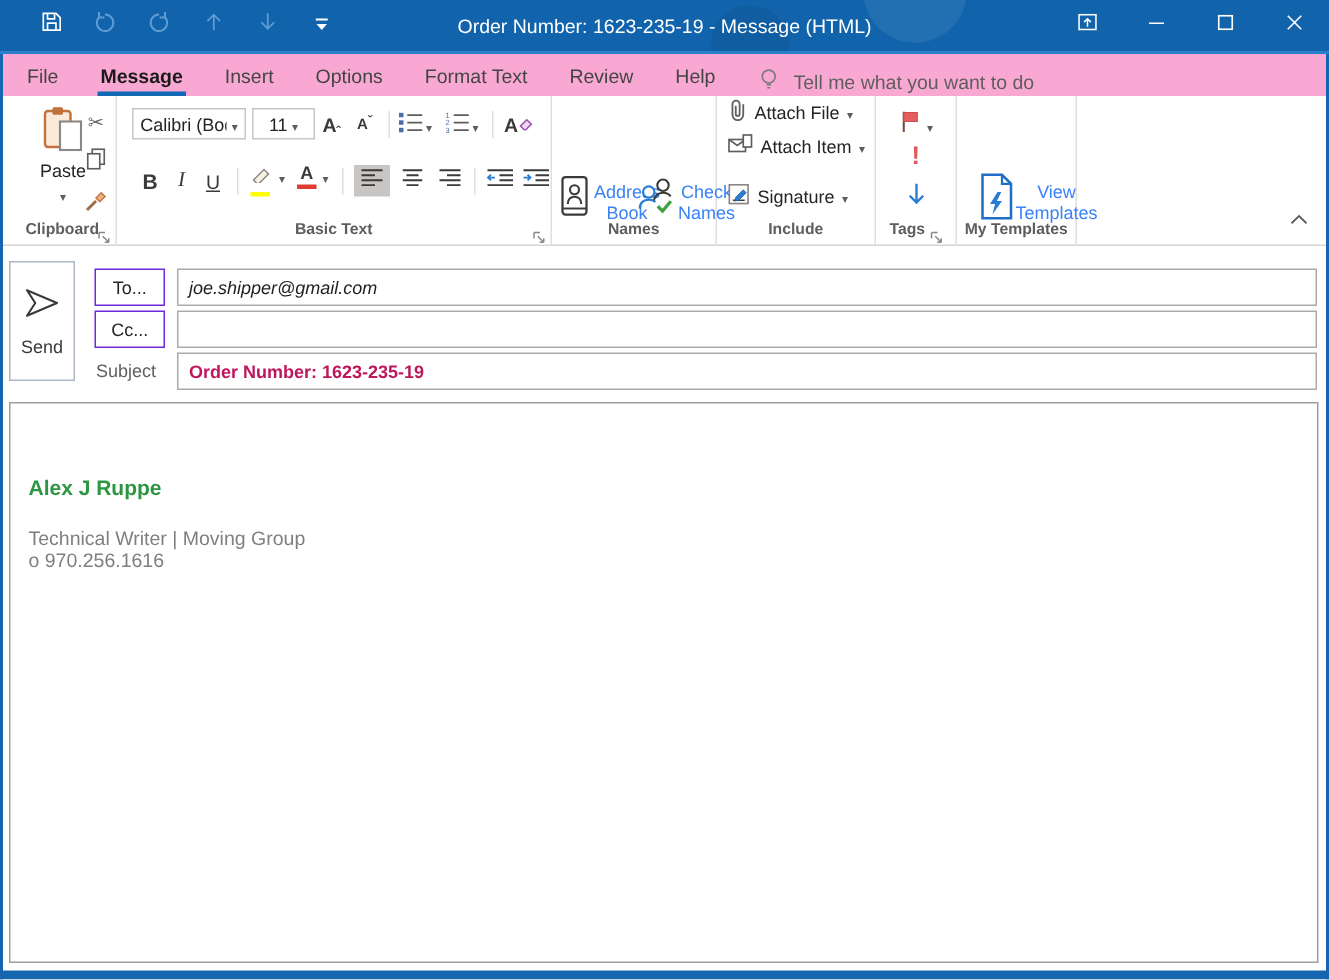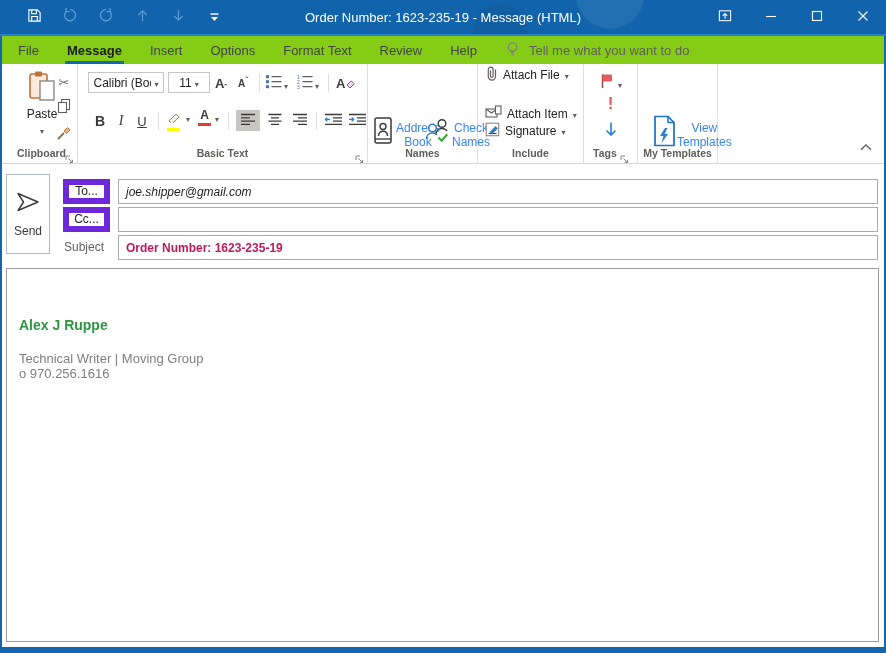--- a/index.html
+++ b/index.html
@@ -13,22 +13,22 @@
                       radial-gradient(circle at 500px 30px, rgba(0,0,0,.06) 0 26px, transparent 27px);
     display:flex; align-items:center; color:#fff; }
   .titlebar-accent { position:absolute; top:34px; left:0; right:0; height:2px; background:#2a7fcb; }
   .qat { display:flex; align-items:center; margin-left:16px; }
   .qat-btn { width:36px; height:30px; display:flex; align-items:center; justify-content:center; }
   .win-title { position:absolute; left:0; right:0; text-align:center; font-size:13px; color:#fff; pointer-events:none; }
   .win-controls { position:absolute; right:0; top:0; height:34px; display:flex; }
   .wc-btn { width:46px; height:34px; display:flex; align-items:center; justify-content:center; }
 
   
-  .tabs { position:absolute; top:36px; left:0; right:0; height:28px; background:#84cc16;
-    display:flex; align-items:center; font-size:13px; color:#444; }
+  .tabs { position:absolute; top:36px; left:0; right:0; height:28px; background:#f9a8d4;
+    display:flex; align-items:flex-end; font-size:13px; color:#444; }
   .tab { padding:6px 14px; position:relative; height:28px; display:flex; align-items:center; }
   .tab:first-child { margin-left:4px; }
   .tab.active { color:#1b1a19; font-weight:700; }
   .tab.active::after { content:""; position:absolute; left:12px; right:12px; bottom:0; height:3px; background:#1168b5; }
   .tellme { display:flex; align-items:center; gap:9px; margin-left:14px; color:#605e5c; }
 
   
   .ribbon { position:absolute; top:64px; left:0; right:0; height:100px; background:#fff;
     border-bottom:1px solid #d8d6d4; display:flex; padding-left:6px; }
   .g { position:relative; height:100%; border-right:1px solid #e1dfdd; }
@@ -71,22 +71,22 @@
 
   
   .tag-item { position:absolute; left:0; right:0; display:flex; align-items:center; justify-content:center; gap:4px; }
   .imp { color:#e05959; font-weight:700; font-size:17px; }
 
   
   .compose { position:absolute; top:166px; left:0; right:0; height:102px; background:#fff; }
   .send-btn { position:absolute; left:6px; top:8px; width:44px; height:80px; border:1px solid #aeb8c4;
     background:#fff; display:flex; flex-direction:column; align-items:center; justify-content:center; gap:7px;
     font-size:12px; color:#3b3a39; }
-  .addr-btn { position:absolute; left:63px; width:47px; height:25px; border:6px solid #6d28d9; background:#fff;
-    display:flex; align-items:flex-end; justify-content:center; font-size:12px; color:#252423; }
+  .addr-btn { position:absolute; left:63px; width:47px; height:25px; border:1px solid #6d28d9; background:#fff;
+    display:flex; align-items:center; justify-content:center; font-size:12px; color:#252423; }
   .subj-lbl { position:absolute; left:64px; top:74px; font-size:12px; color:#5f5f5f; }
   .field { position:absolute; left:118px; right:8px; height:25px; border:1px solid #ababab; background:#fff;
     display:flex; align-items:center; padding:0 7px; font-size:12px; color:#1f1f1f; }
   .field.subject { font-weight:700; color:#be185d; }
 
   
   .bodyarea { position:absolute; top:268px; left:6px; width:873px; height:374px; border:1px solid #9d9d9d; background:#fff; }
   .sig { margin:49px 0 0 12px; font-size:13px; line-height:15px; color:#7f7f7f; }
   .sig-name { font-size:14px; font-weight:700; color:#2e9642; margin-bottom:18px; }
 
@@ -355,21 +355,21 @@
     </div>
 
     <div class="g g-inc">
       <div class="inc-row" style="top:1px;">
         <span><svg width="13" height="17" viewBox="0 0 13 17">
               <path d="M10.5 4.5v7a3.6 3.6 0 0 1-7.2 0v-7a2.4 2.4 0 0 1 4.8 0v6.5a1.3 1.3 0 0 1-2.6 0V5.5" fill="none" stroke="#605e5c" stroke-width="1.2"></path>
             </svg></span>
         <span>Attach File</span>
         <span class="caret-dn"></span>
       </div>
-      <div class="inc-row" style="top:40px;">
+      <div class="inc-row" style="top:24px;">
         <span><svg width="17" height="15" viewBox="0 0 17 15">
               <rect x="1" y="4" width="11" height="8" fill="#fff" stroke="#605e5c" stroke-width="1.1"></rect>
               <path d="M1 4l5.5 4L12 4" fill="none" stroke="#605e5c" stroke-width="1.1"></path>
               <rect x="10.5" y="1" width="5.5" height="8" fill="#fff" stroke="#605e5c" stroke-width="1.1"></rect>
             </svg></span>
         <span>Attach Item</span>
         <span class="caret-dn"></span>
       </div>
       <div class="inc-row" style="top:57px;">
         <span><svg width="15" height="15" viewBox="0 0 15 15">

